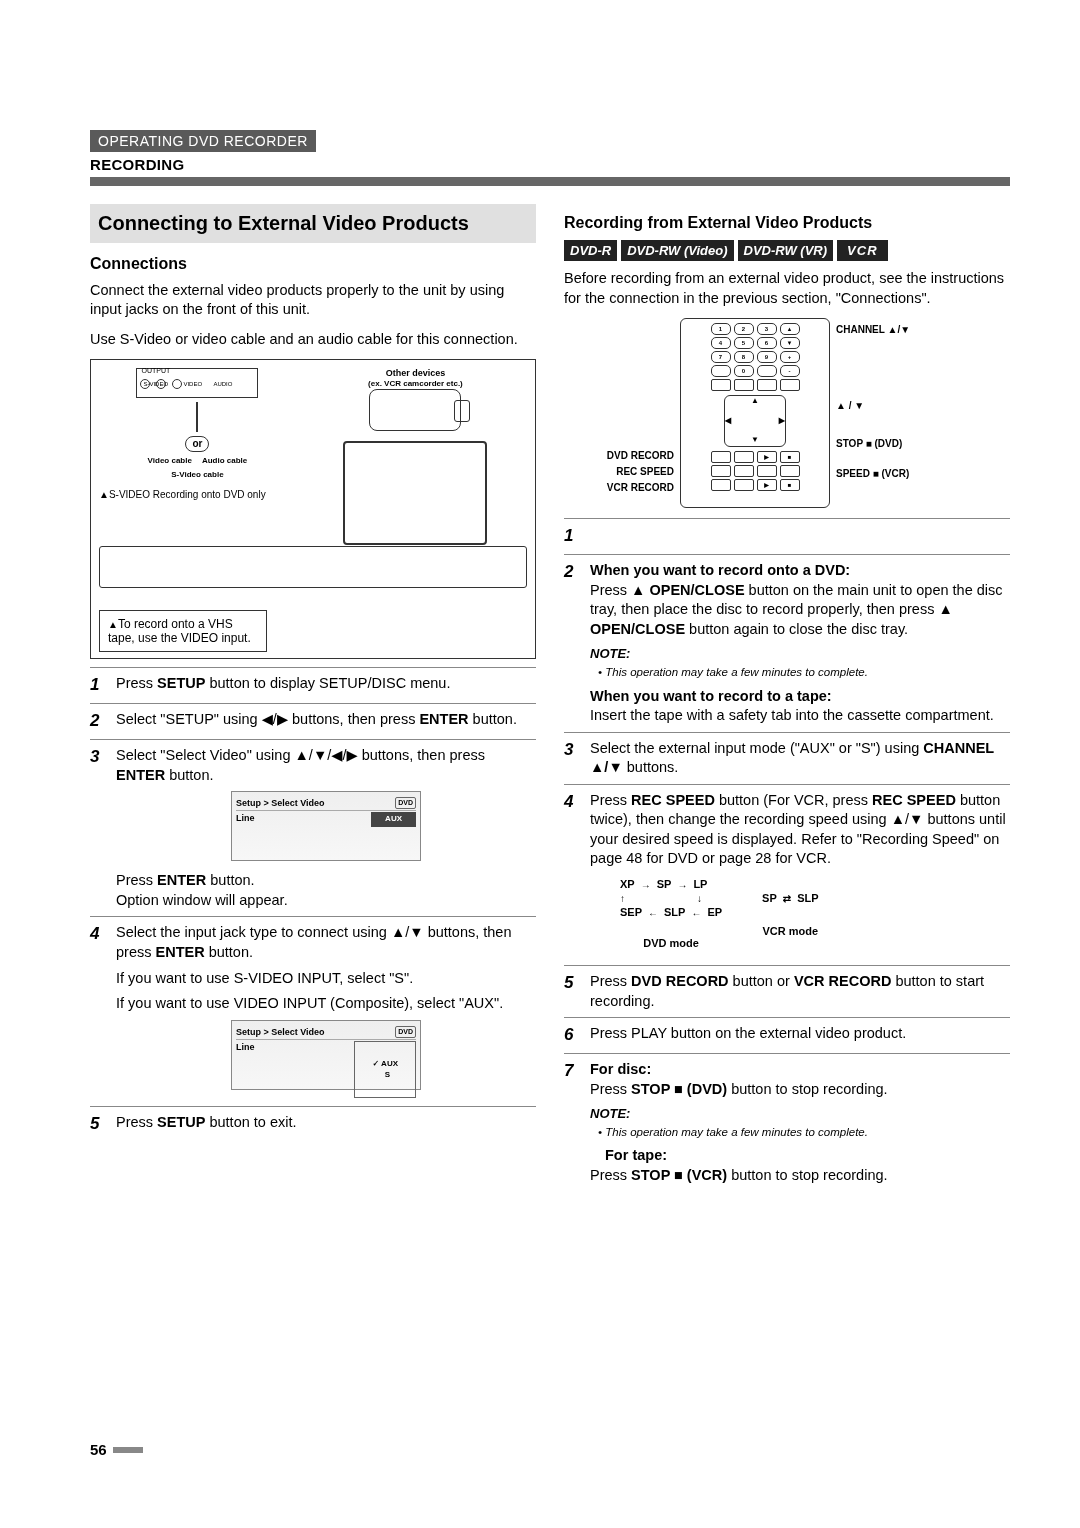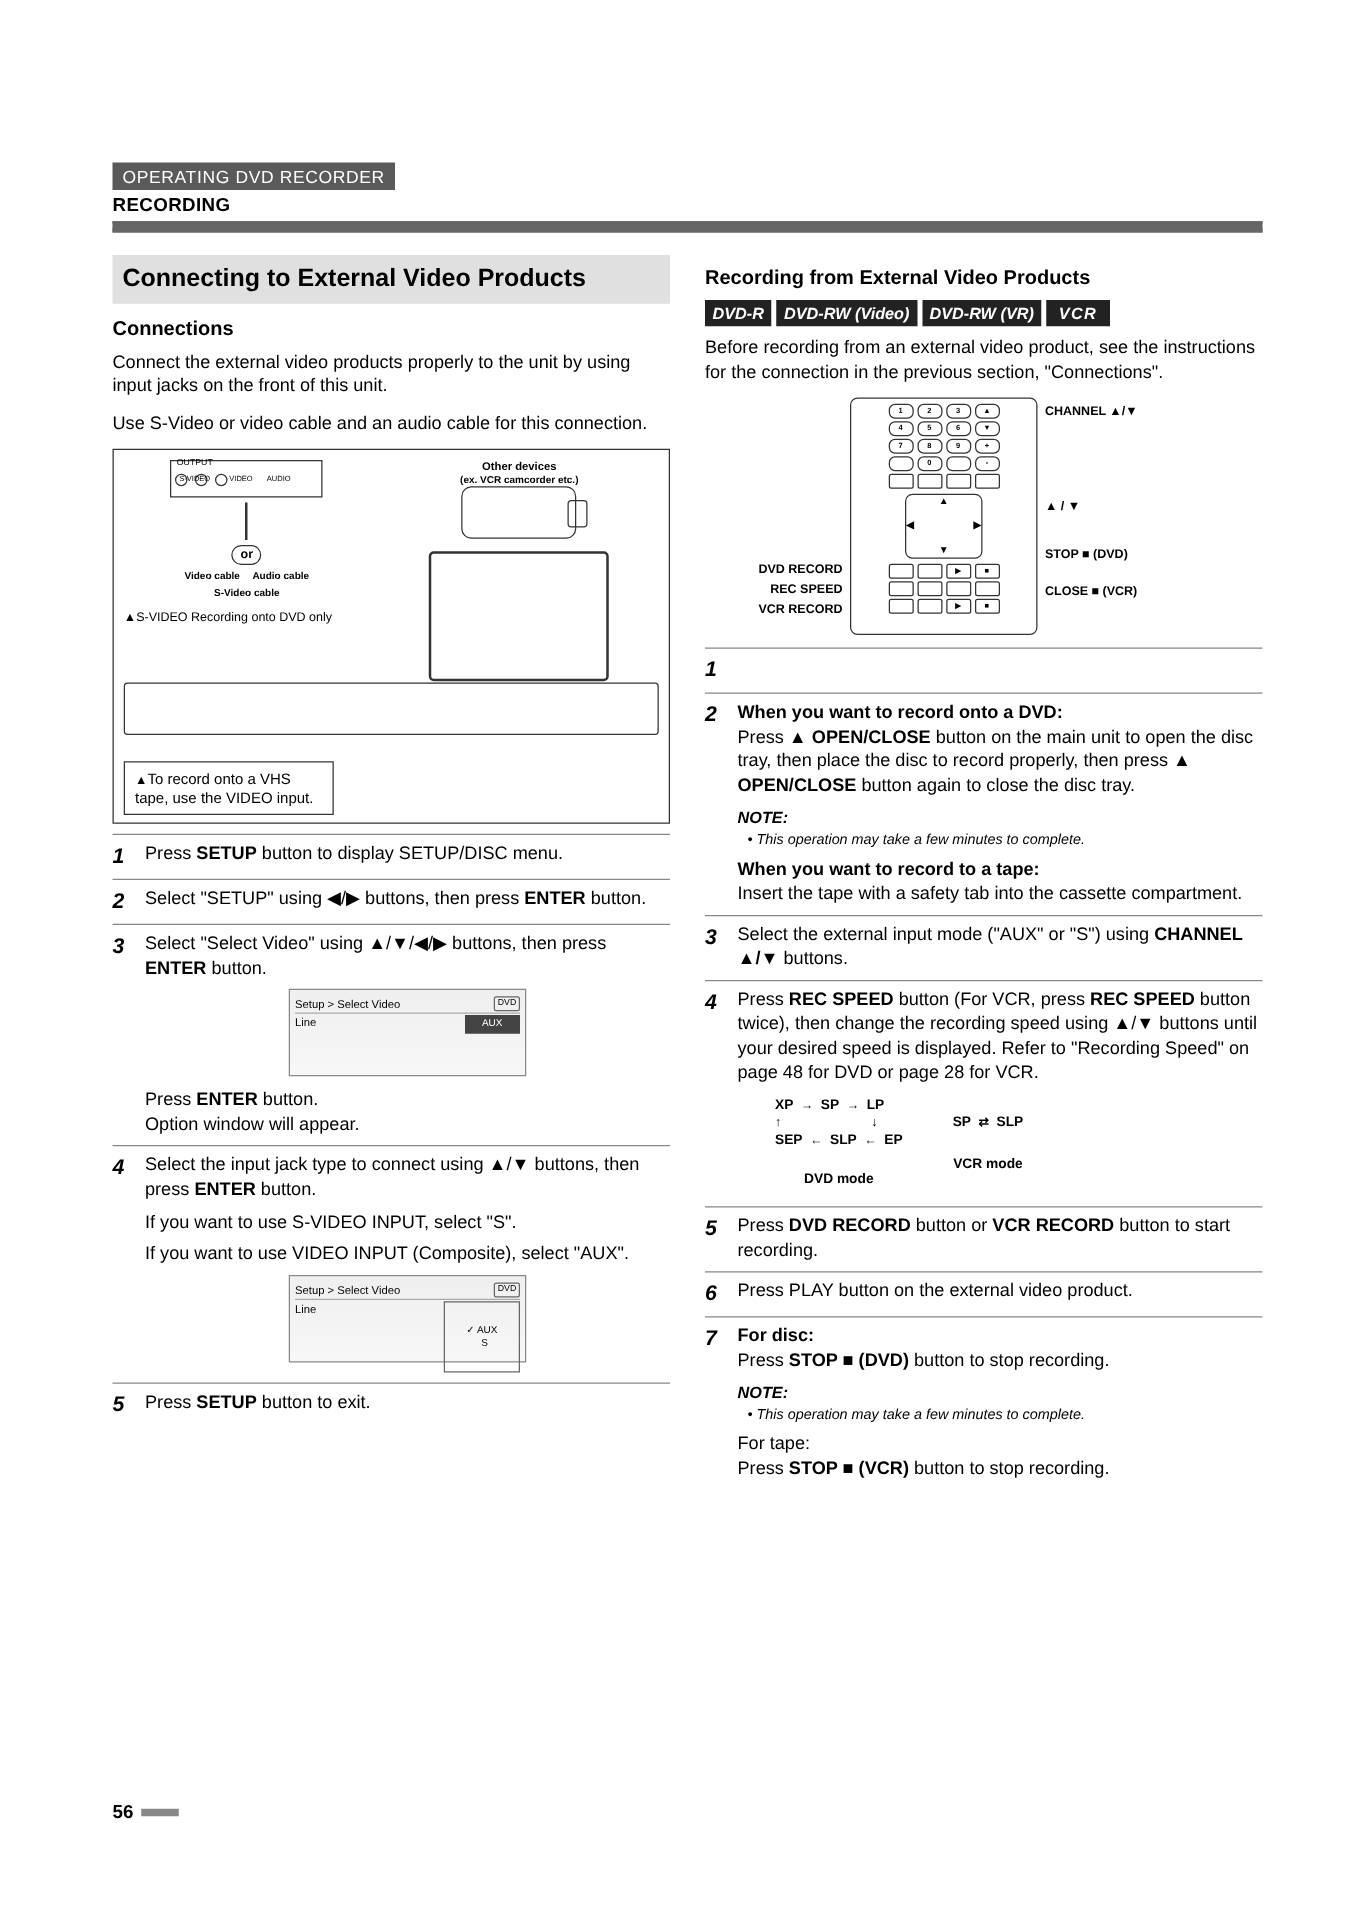--- a/index.html
+++ b/index.html
@@ -114,20 +114,21 @@
   .step-body { flex:1; }
   .osd-box {
     width: 190px;
     height: 70px;
     background: linear-gradient(#efefef,#f7f7f7);
     border: 1px solid #888;
     margin: 6px auto 10px auto;
     font-size: 9px;
     padding: 4px;
     box-sizing: border-box;
+    font-weight: bold;
   }
   .osd-row { display:flex; justify-content:space-between; border-bottom:1px solid #aaa; padding:1px 0; }
   .osd-row .tag { border:1px solid #666; padding:0 2px; border-radius:2px; font-size:7px; }
   .osd-val { background:#444; color:#fff; padding:2px 14px; font-size:8px; display:inline-block; }
   .media-badges { display:flex; gap:4px; margin:6px 0 8px 0; }
   .media-badges span {
     font-weight:bold; font-style:italic; color:#fff; background:#222;
     padding:2px 6px; font-size:13px;
   }
   .media-badges span.wide { letter-spacing:1px; padding:2px 10px; }
@@ -349,21 +350,21 @@
               <span class="rbtn sq"> </span>
               <span class="rbtn sq"> </span>
               <span class="rbtn sq">▶</span>
               <span class="rbtn sq">■</span>
             </div>
         </div>
         <div class="remote-right">
           <div style="margin-top:4px;">CHANNEL ▲/▼</div>
           <div style="margin-top:60px;">▲ / ▼</div>
           <div style="margin-top:22px;">STOP ■ (DVD)</div>
-          <div style="margin-top:14px;">CLOSE ■ (VCR)</div>
+          <div style="margin-top:14px;">SPEED ■ (VCR)</div>
         </div>
       </div>
 
       <ol class="steps">
         <li>
             <span class="step-num">1</span>
           </li>
         <li>
             <span class="step-num">2</span>
           <div class="step-body">
@@ -425,21 +426,21 @@
             <span class="step-num">6</span>
           <div class="step-body">Press PLAY button on the external video product.</div>
           </li>
         <li>
             <span class="step-num">7</span>
           <div class="step-body">
             <div style="font-weight:bold;">For disc:</div>
             <div>Press <b>STOP <span class="sym-stop"></span> (DVD)</b> button to stop recording.</div>
             <div class="note-lbl">NOTE:</div>
             <div class="note-txt">• This operation may take a few minutes to complete.</div>
-            <div style="font-weight:normal;">For tape:</div>
+            <div style="font-weight:bold;margin-left:15px;">For tape:</div>
             <div>Press <b>STOP <span class="sym-stop"></span> (VCR)</b> button to stop recording.</div>
           </div>
           </li>
       </ol>
     </div>
   </div>
 
   <div class="ftr">
     <span class="pg">56</span>
     <span class="bar"></span>

